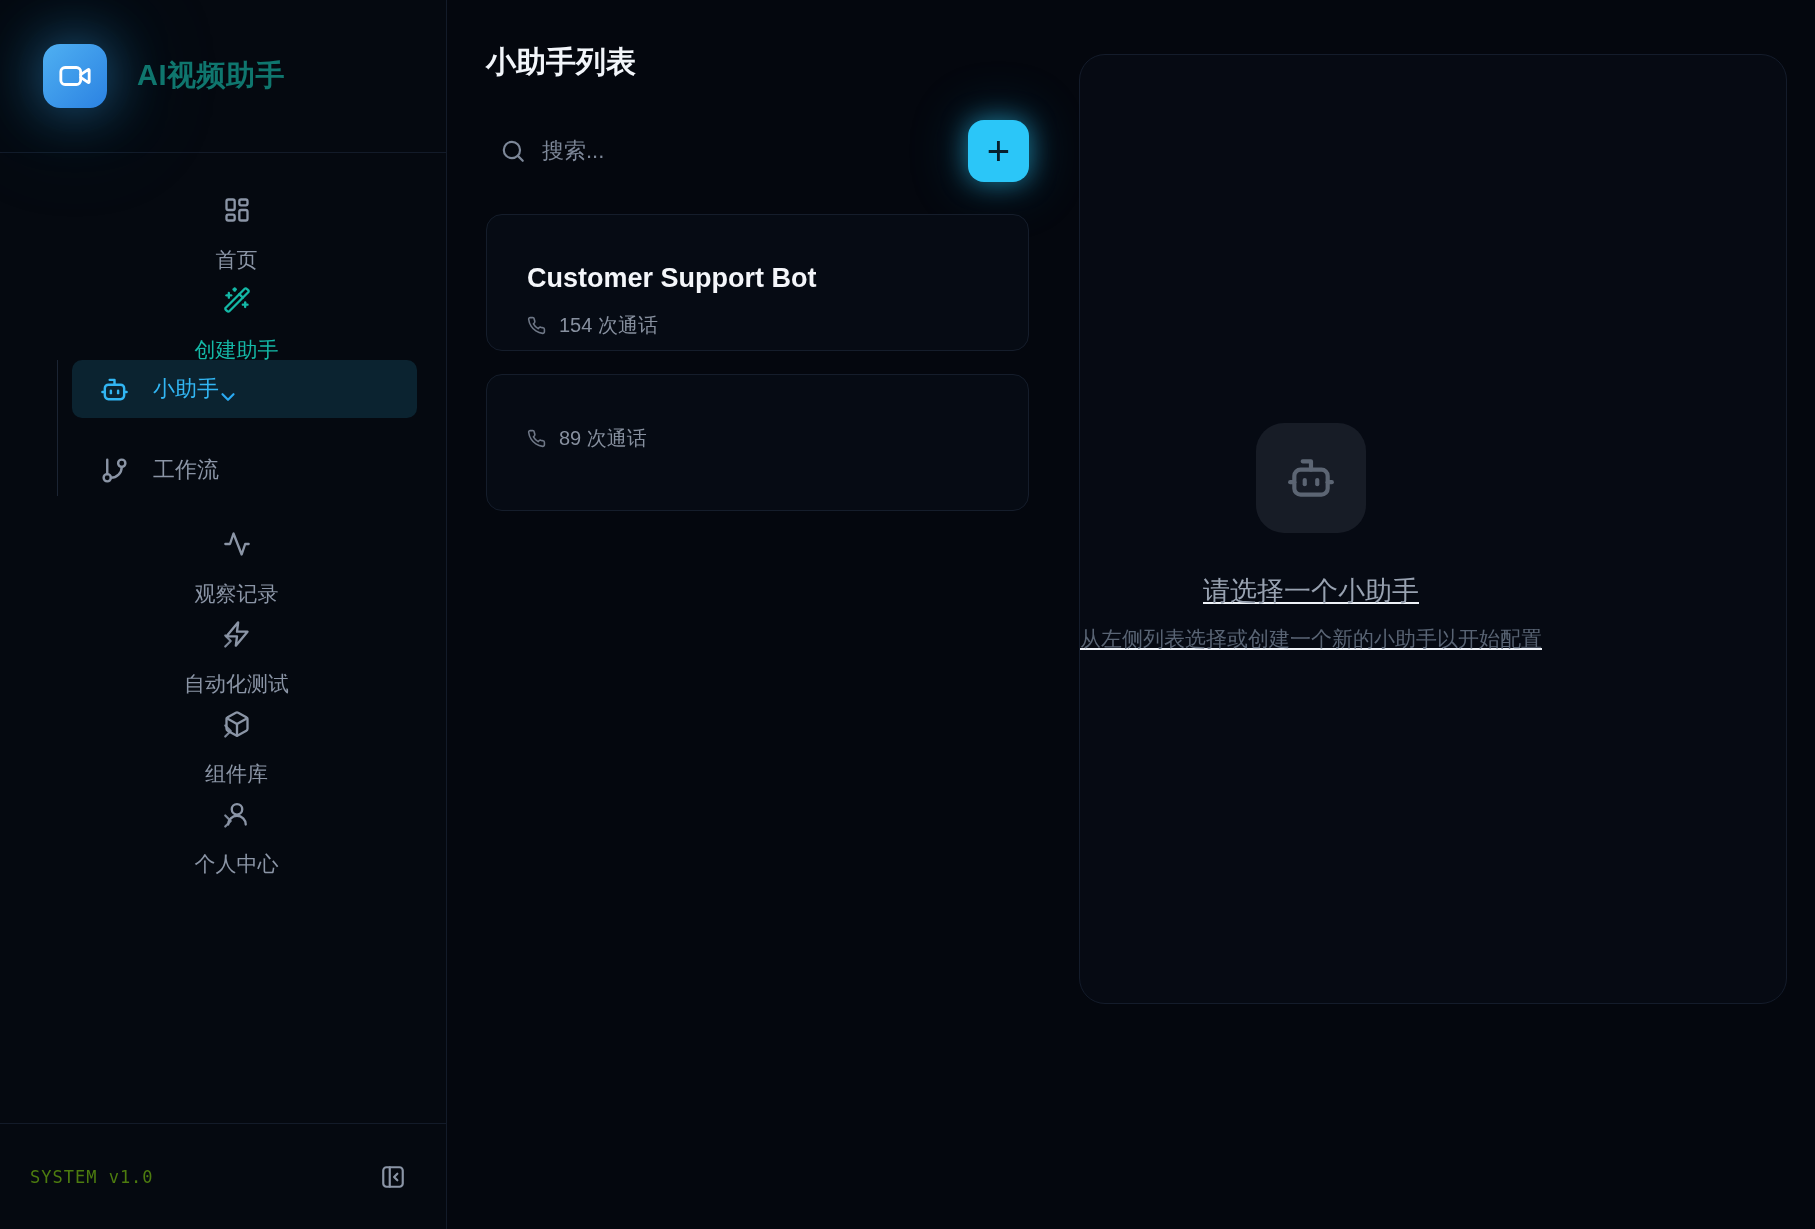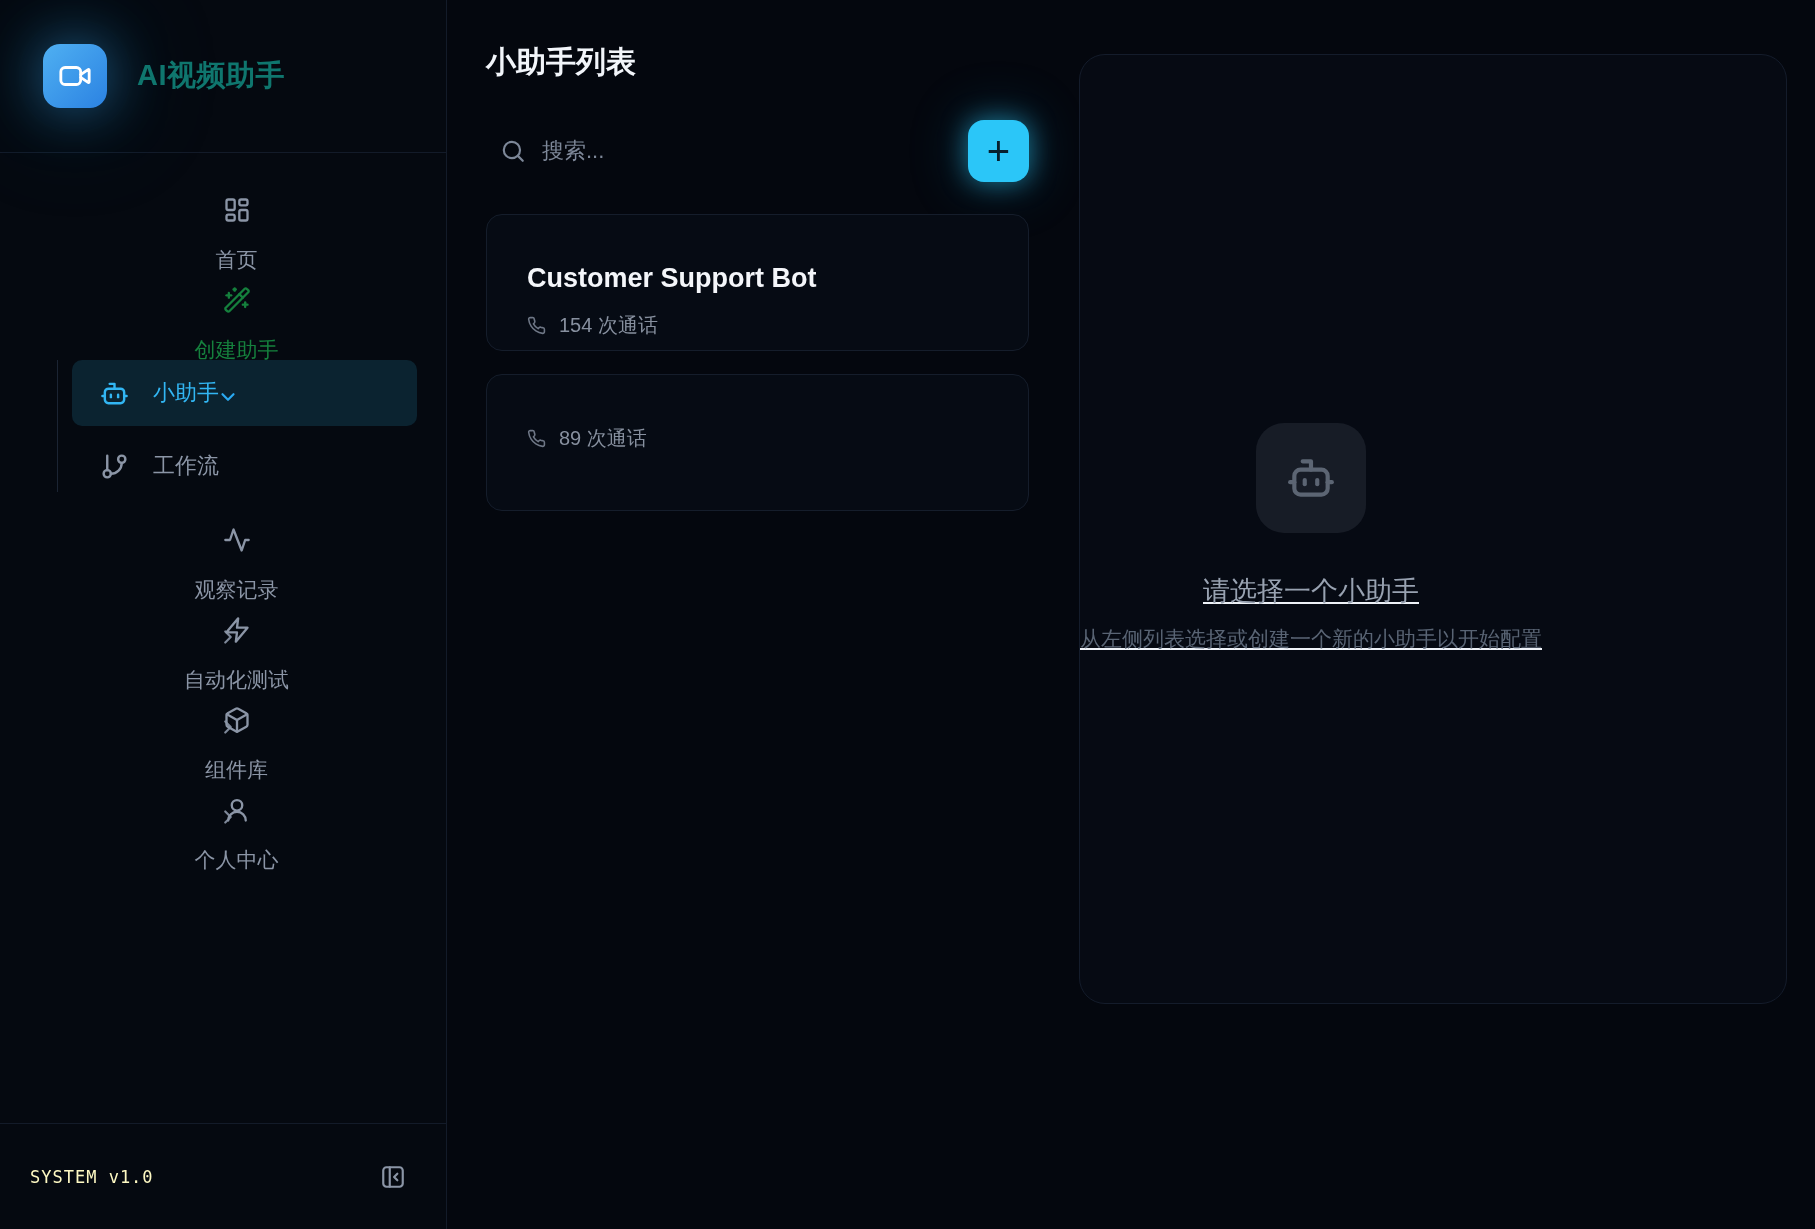--- a/index.html
+++ b/index.html
@@ -41,48 +41,48 @@
     height:52px; display:flex; align-items:center;
     padding:0 4px 0 30px; gap:22px;
     color:#8b95a6; font-size:21px;
     border-radius:10px; cursor:pointer;
     margin-bottom:38px;
     flex-direction:column;
   }
   .nav-item .nav-icon { width:28px; height:28px; flex:0 0 28px; }
   .nav-item .nav-label { flex:1; }
   .nav-item .chev { width:22px; height:22px; color:#7d8798; margin-right:18px; }
-  .nav-item.accent { color:#15803d; }
+  .nav-item.accent { color:#14b8a6; }
   .nav-item.accent .chev { color:#2aa9f1; }
 
   .submenu {
     margin:-16px 0 34px 27px;
     border-left:1px solid #1b2433;
     padding-left:14px;
   }
   .sub-item {
-    height:66px; display:flex; align-items:center;
+    height:58px; display:flex; align-items:center;
     gap:24px; padding-left:28px;
     color:#8b95a6; font-size:22px;
     border-radius:10px; cursor:pointer;
-    margin-bottom:14px;
+    margin-bottom:26px;
   }
   .sub-item:last-child { margin-bottom:0; height:52px; }
   .sub-item .nav-icon { width:29px; height:29px; flex:0 0 29px; }
   .sub-item.active { background:#0b2330; color:#32b6f3; }
 
   .sidebar-footer {
     height:106px;
     border-top:1px solid #131b29;
     display:flex; align-items:center; justify-content:space-between;
     padding:0 40px 0 30px;
   }
   .version {
     font-family:"DejaVu Sans Mono", monospace;
-    font-size:17px; color:#fef9c3; letter-spacing:1px;
+    font-size:17px; color:#4d7c0f; letter-spacing:1px;
   }
   .collapse-btn { width:26px; height:26px; color:#8b95a6; background:none; border:none; cursor:pointer; padding:0; }
 
   
   .main { flex:1; display:flex; }
   .list-panel { width:632px; flex:0 0 632px; padding:42px 50px 0 39px; }
   .list-title { font-size:30px; font-weight:bold; color:#f2f5fa; }
 
   .search-row {
     margin-top:36px; height:63px;

